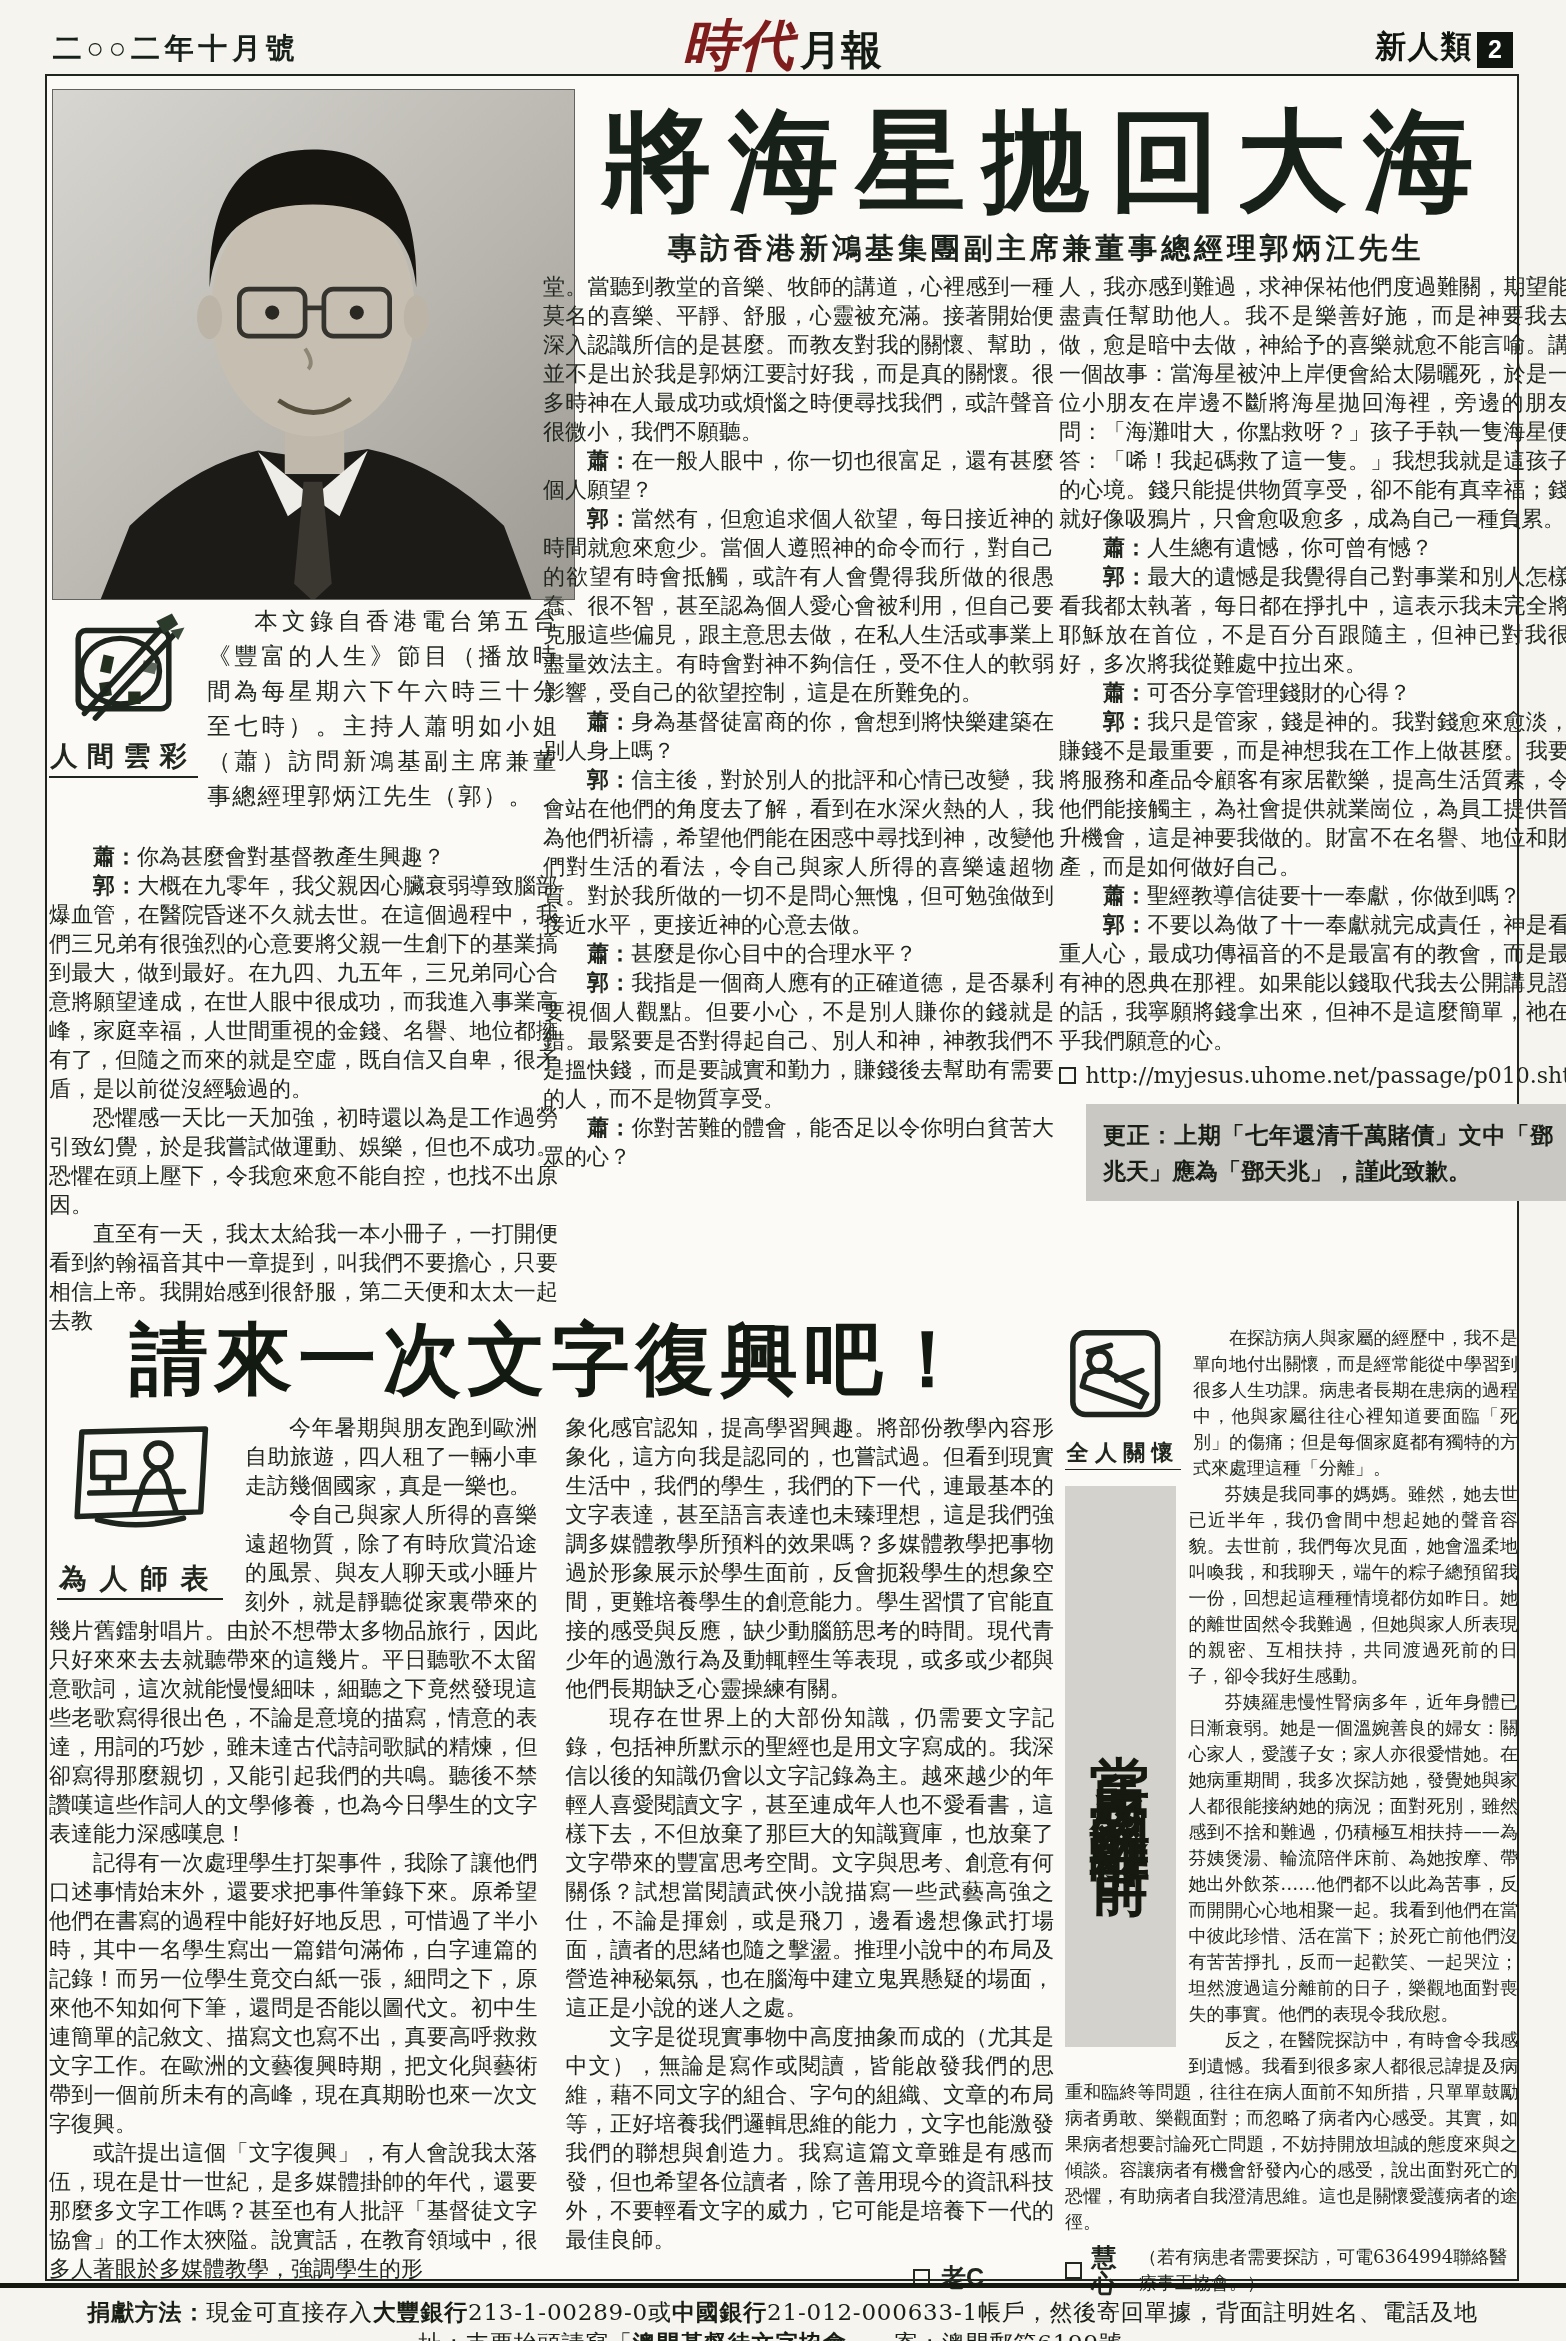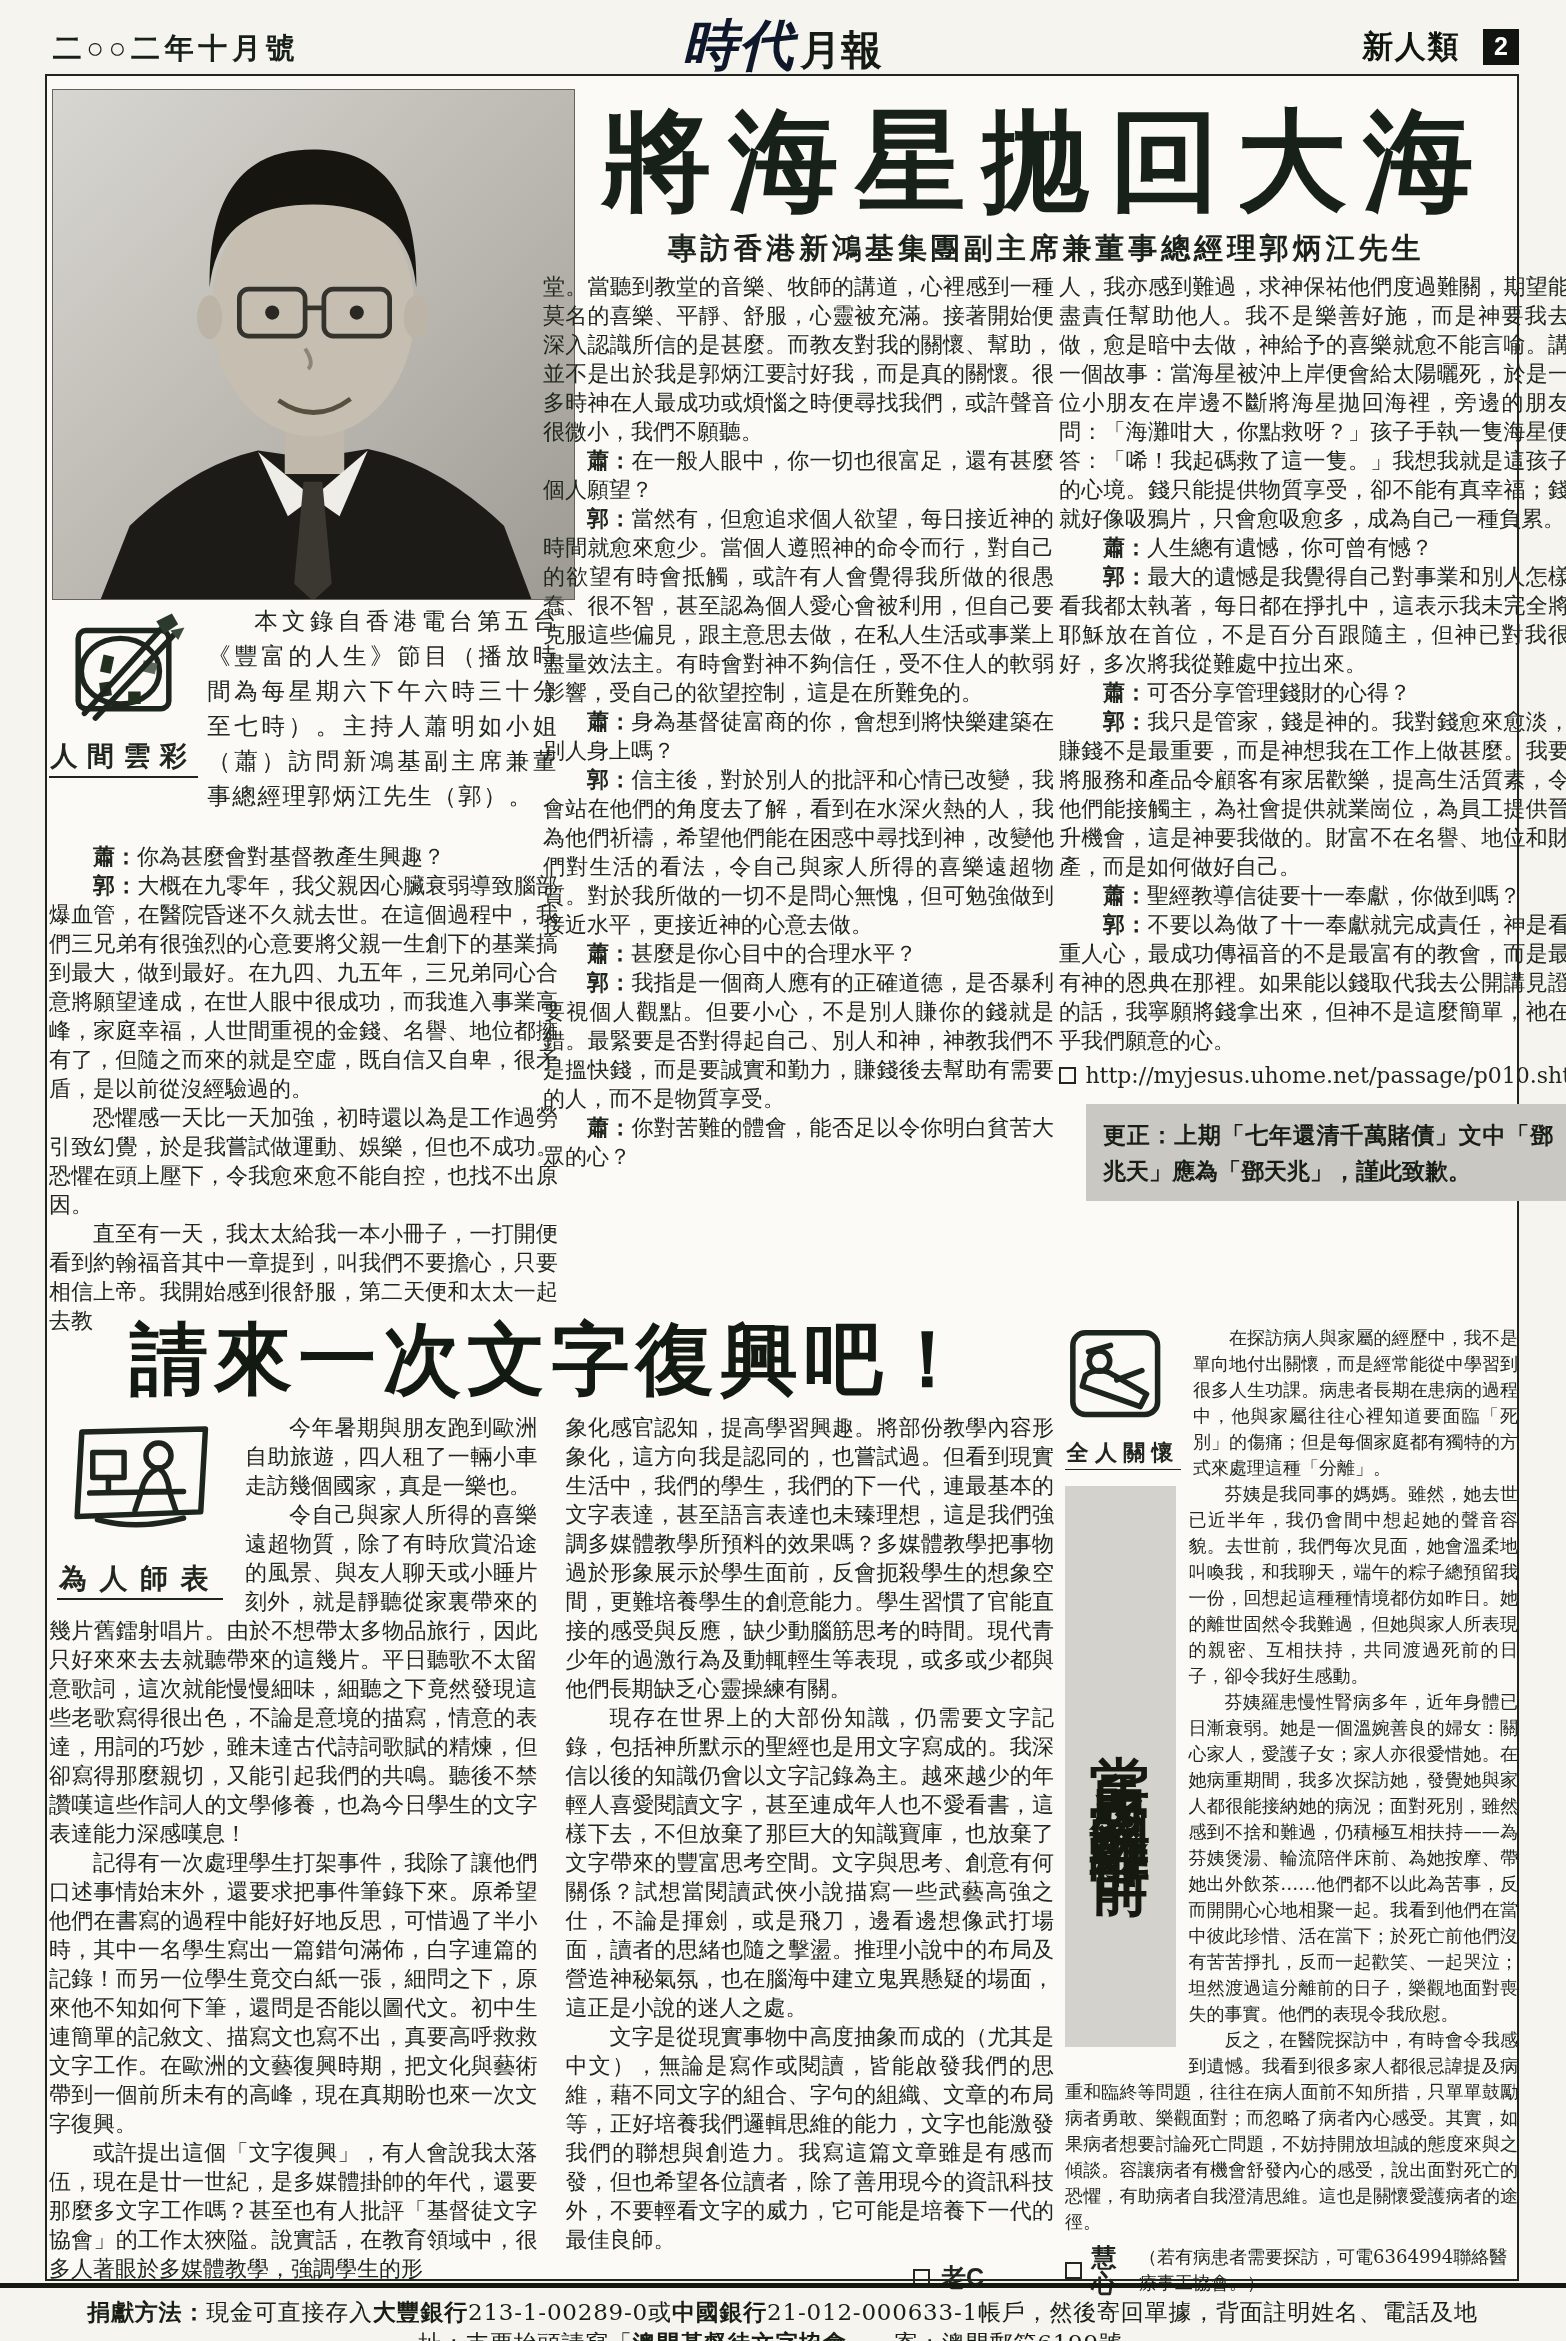--- a/index.html
+++ b/index.html
@@ -7,25 +7,25 @@
     width:1566px;height:2342px;position:relative;overflow:hidden;
     background:#f5f4ef;
     font-family:"DejaVu Serif","Liberation Serif",serif;
     color:#21271f;
   }
   
   .header{position:absolute;left:45px;top:0;width:1474px;height:74px;}
   .issue{position:absolute;left:7.8px;bottom:4.7px;font-family:"Liberation Sans",sans-serif;
     font-weight:bold;font-size:29px;letter-spacing:4.7px;color:#17201a;}
   .masthead{position:absolute;left:50%;transform:translateX(-50%);bottom:1.6px;display:flex;align-items:flex-end;gap:4.7px;}
-  .masthead .m1{font-size:55px;font-weight:bold;font-style:italic;line-height:1;color:#0f172a;
+  .masthead .m1{font-size:55px;font-weight:bold;font-style:italic;line-height:1;color:#7f1d1d;
     font-family:"DejaVu Serif",serif;letter-spacing:1.6px;}
   .masthead .m2{font-size:41px;font-weight:bold;line-height:1.05;color:#141b15;
     font-family:"Liberation Sans",sans-serif;}
-  .section-tag{position:absolute;right:0;bottom:6.3px;display:flex;align-items:center;gap:23px;}
+  .section-tag{position:absolute;right:6px;bottom:6.3px;display:flex;align-items:flex-end;gap:4px;}
   .section-name{font-family:"Liberation Sans",sans-serif;font-weight:bold;font-size:31px;letter-spacing:1.6px;color:#10160f;}
   .page-box{width:36px;height:36px;background:#10150f;color:#ffffff;display:flex;align-items:center;
     justify-content:center;font-family:"Liberation Sans",sans-serif;font-weight:bold;font-size:25px;}
   
   .frame{position:absolute;left:45px;top:74px;width:1474px;height:2207px;
     border:2.3px solid #20251f;box-sizing:border-box;background:#fbfaf6;}
   
   .photo{position:absolute;left:52px;top:89px;width:523px;height:511px;border:0.8px solid #63625c;
     box-sizing:border-box;overflow:hidden;background:#c9c7c1;}
   .iv-title{position:absolute;left:581px;top:94px;width:930px;height:139px;text-align:center;

